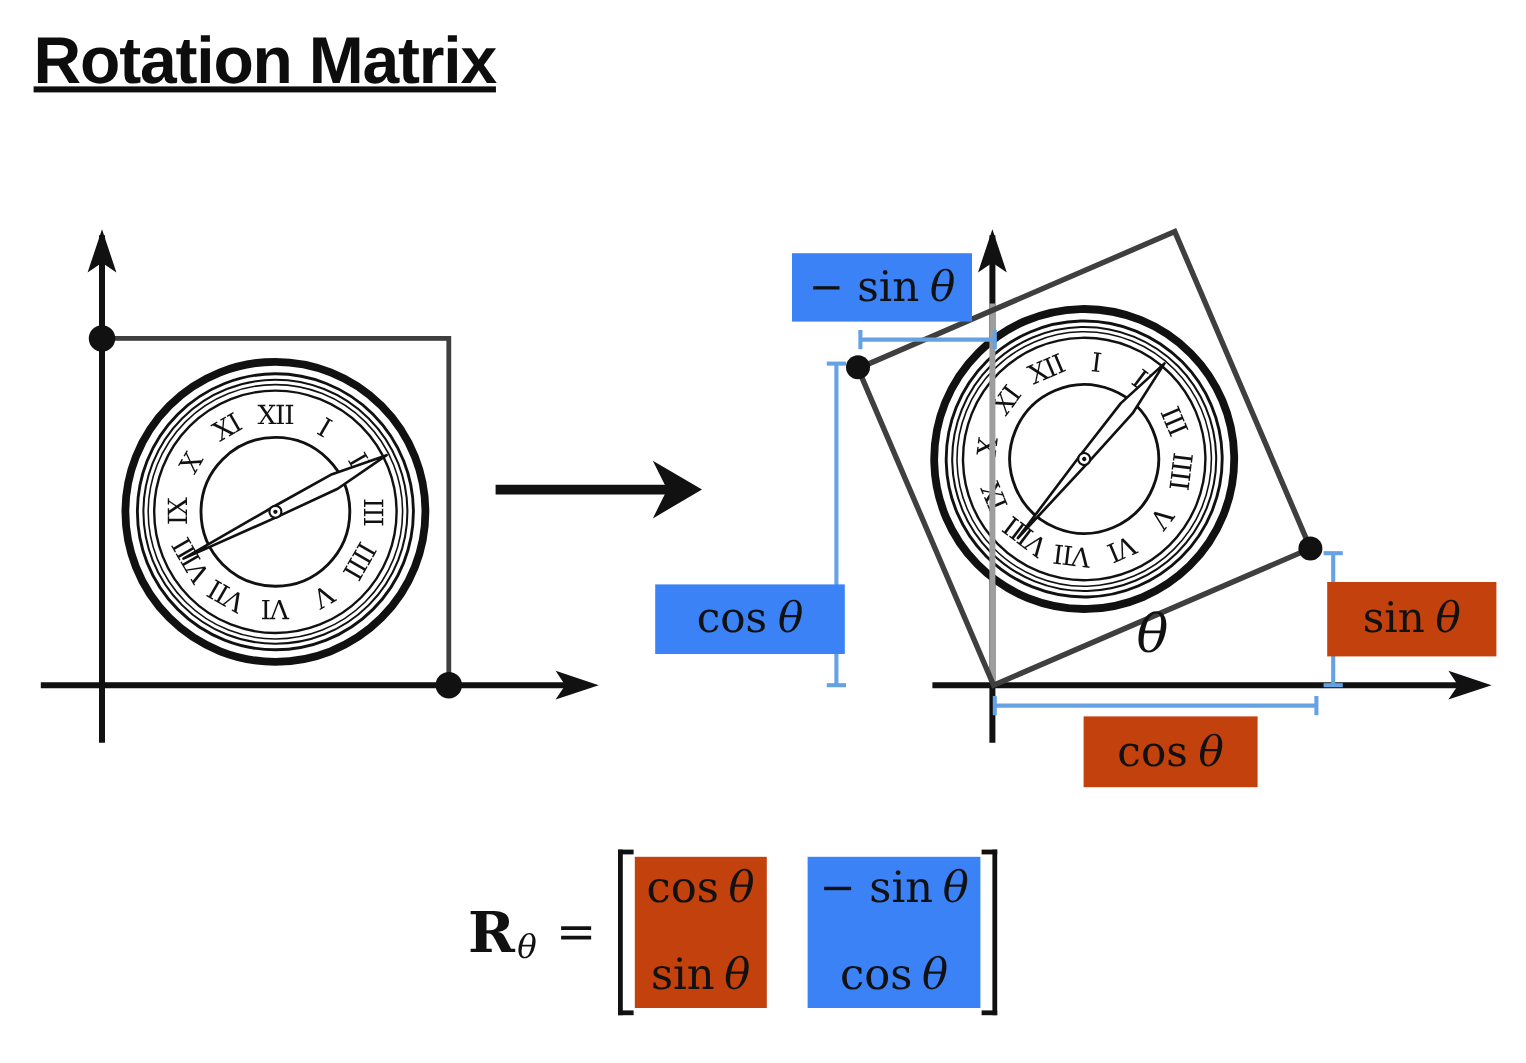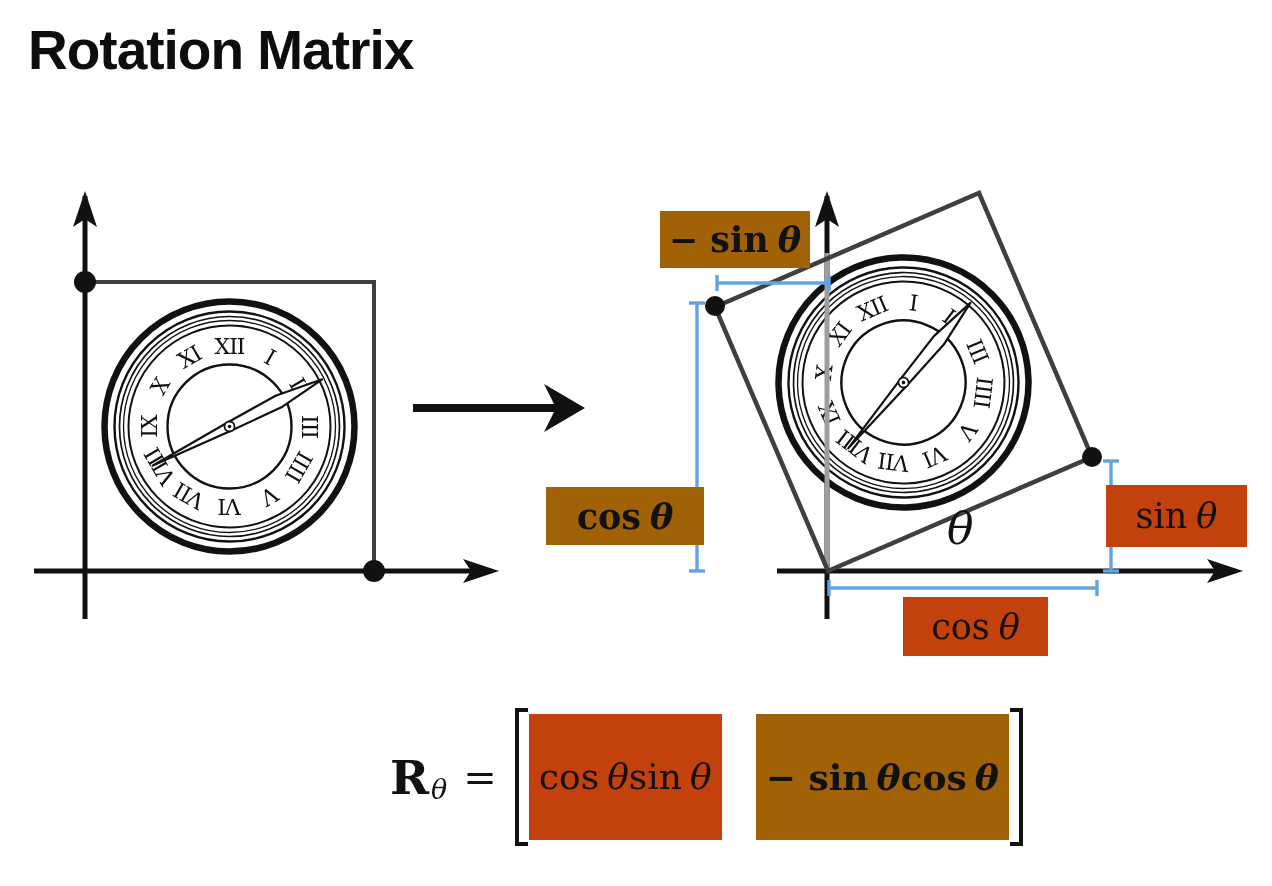--- a/index.html
+++ b/index.html
@@ -1,38 +1,38 @@
 <!DOCTYPE html>
 <html><head>
 <meta charset="utf-8">
 <style>
   html,body{margin:0;padding:0;background:#fff;}
   .page{position:relative;width:1272px;height:886px;background:#ffffff;overflow:hidden;
         font-family:"Liberation Sans", sans-serif;color:#111;}
   .page-title{position:absolute;left:28px;top:18px;margin:0;font-size:55px;font-weight:800;
-        letter-spacing:-1px;color:#0d0d0d;font-family:"Liberation Sans", sans-serif;}
+        letter-spacing:-1px;color:#0d0d0d;font-family:"Liberation Sans", sans-serif;text-decoration:underline;}
   svg.diagram{position:absolute;left:0;top:0;}
   .mathlabel{position:absolute;display:flex;align-items:center;justify-content:center;gap:9px;
         font-family:"DejaVu Serif", serif;font-size:35px;color:#111;white-space:nowrap;}
   .mathlabel .sym{font-style:italic;}
-  .bg-cream{background:#a16207;font-weight:bold;}
+  .bg-cream{background:#3b82f6;}
   .bg-blue{background:#c2410c;}
   .theta-label{position:absolute;font-family:"DejaVu Serif", serif;font-style:italic;
         font-size:44px;color:#111;}
   
   .equation{position:absolute;display:flex;align-items:center;font-family:"DejaVu Serif", serif;color:#111;}
   .eq-lhs{display:flex;align-items:center;margin-right:18px;}
   .eq-R{font-weight:bold;font-size:47px;}
   .eq-sub{font-style:italic;font-size:27px;position:relative;top:12px;margin-left:2px;}
   .eq-eq{font-size:40px;margin-left:16px;}
   .bracket{width:13px;height:138px;box-sizing:border-box;}
   .bracket-left{border-left:4px solid #111;border-top:4px solid #111;border-bottom:4px solid #111;margin-right:1px;}
   .bracket-right{border-right:4px solid #111;border-top:4px solid #111;border-bottom:4px solid #111;margin-left:1px;}
-  .mcol{display:flex;flex-direction:row;justify-content:space-around;align-items:center;
-        height:124px;padding:1px 10px;font-size:36px;line-height:1.0;}
+  .mcol{display:flex;flex-direction:column;justify-content:space-around;align-items:center;
+        height:124px;padding:1px 10px;font-size:36px;line-height:1.0;gap:20px;}
   .mcol .sym{font-style:italic;margin-left:8px;}
   .mcol-gap{width:34px;}
   .mcell{white-space:nowrap;}
 </style>
 </head>
 <body>
 
 <div class="page">
 
   <h1 class="page-title">Rotation Matrix</h1>

